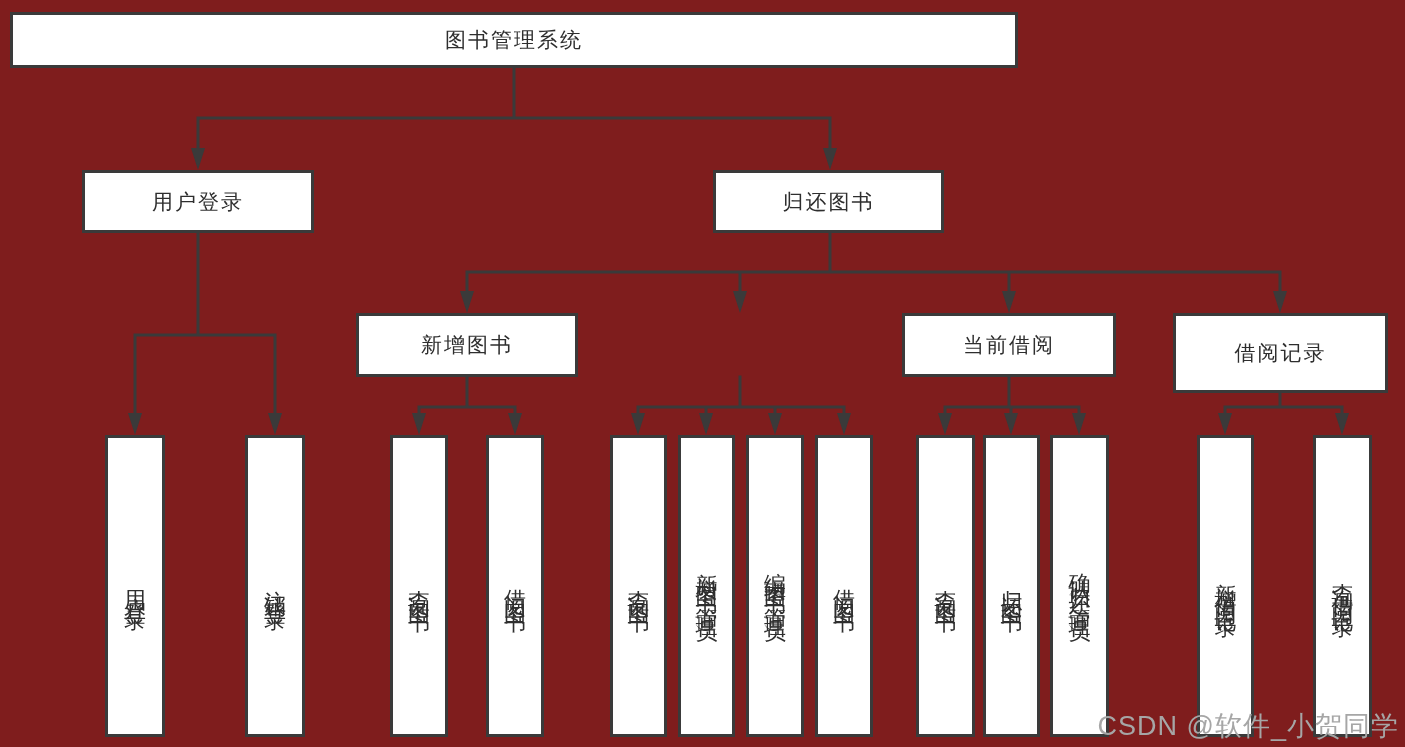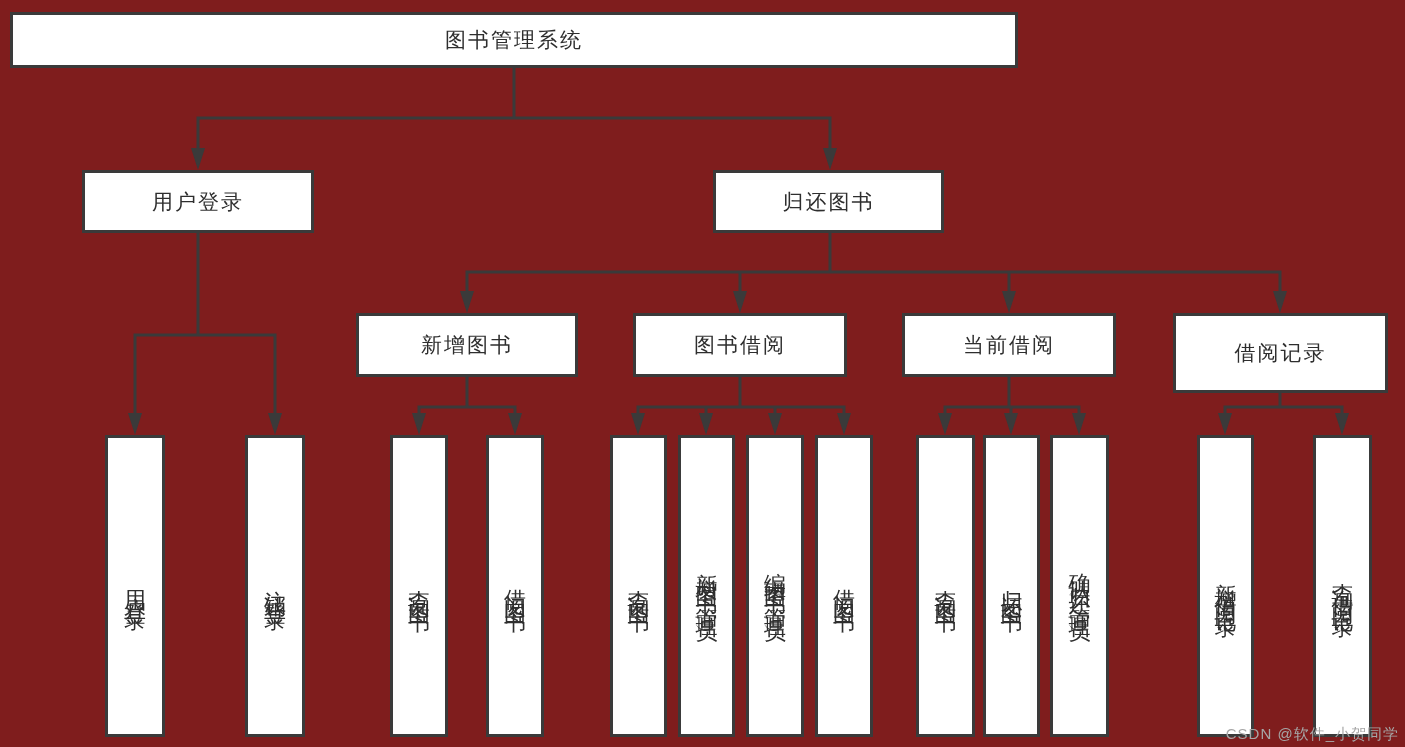--- a/index.html
+++ b/index.html
@@ -34,21 +34,21 @@
     font-size:22px;
     letter-spacing:7px;
     line-height:1;
     color:#2e2e2e;
     white-space:nowrap;
   }
   .watermark{
     position:absolute;
     right:6px;
     bottom:3px;
-    font-size:15px;
+    font-size:27px;
     letter-spacing:1px;
     color:#a6a6a6;
     white-space:nowrap;
   }
 </style>
 </head>
 <body>
 
 <div class="canvas">
 
@@ -92,23 +92,20 @@
   <div class="box" style="left:82px;top:170px;width:232px;height:63px;">
     <span class="h-label">用户登录</span>
   </div>
   <div class="box" style="left:713px;top:170px;width:231px;height:63px;">
     <span class="h-label">归还图书</span>
   </div>
 
   <div class="box" style="left:356px;top:313px;width:222px;height:64px;">
     <span class="h-label">新增图书</span>
   </div>
-  <div class="box" style="left:633px;top:313px;width:214px;height:64px;">
-    <span class="h-label">图书借阅</span>
-  </div>
   <div class="box" style="left:902px;top:313px;width:214px;height:64px;align-items:center;">
     <span class="h-label">当前借阅</span>
   </div>
   <div class="box" style="left:1173px;top:313px;width:215px;height:80px;">
     <span class="h-label">借阅记录</span>
   </div>
 
   <div class="box leaf" style="left:105px;width:60px;">
     <span class="v-label">用户登录</span>
   </div>

